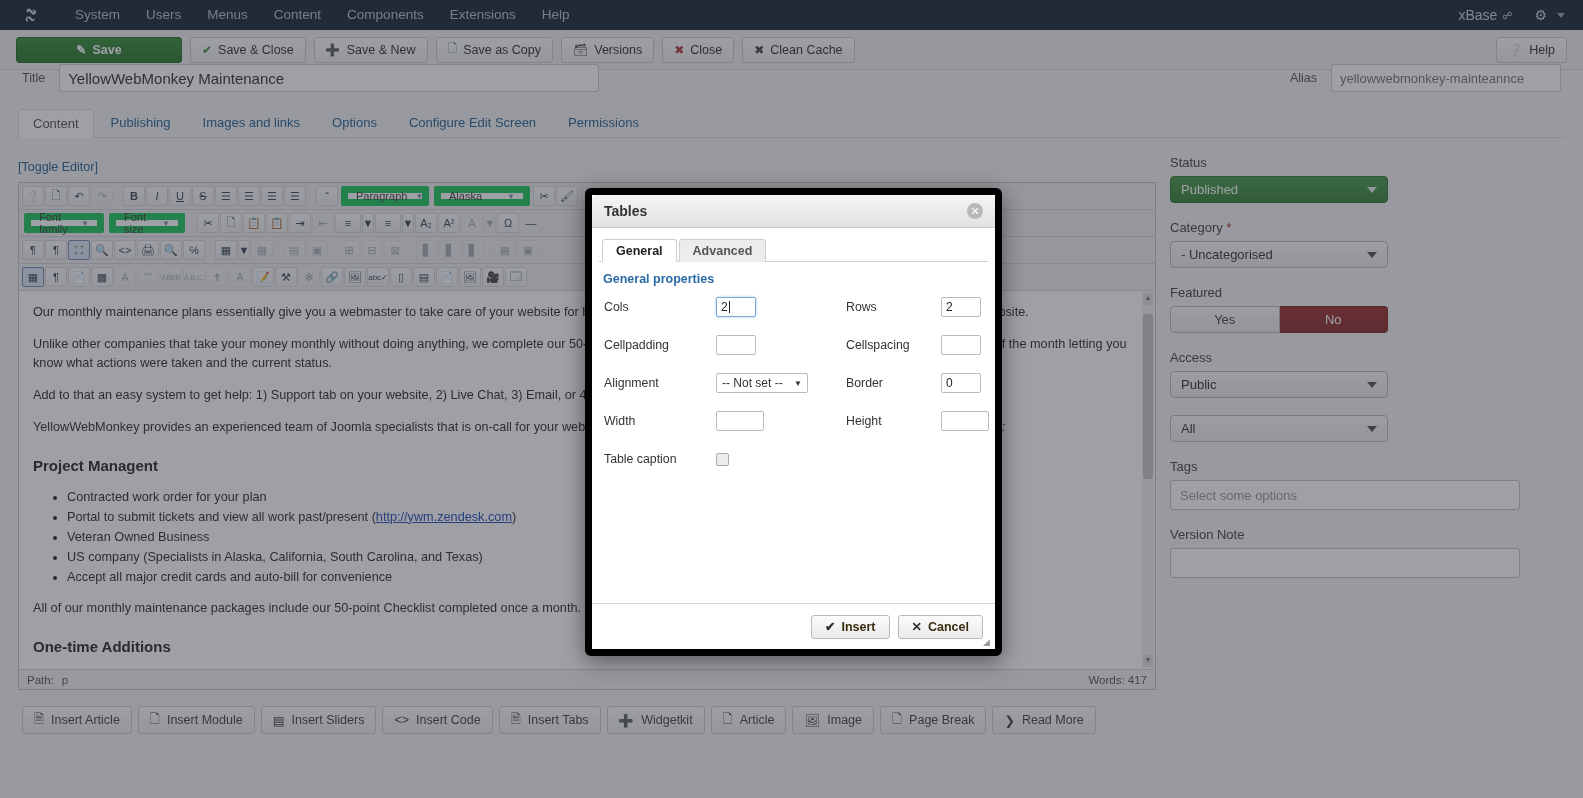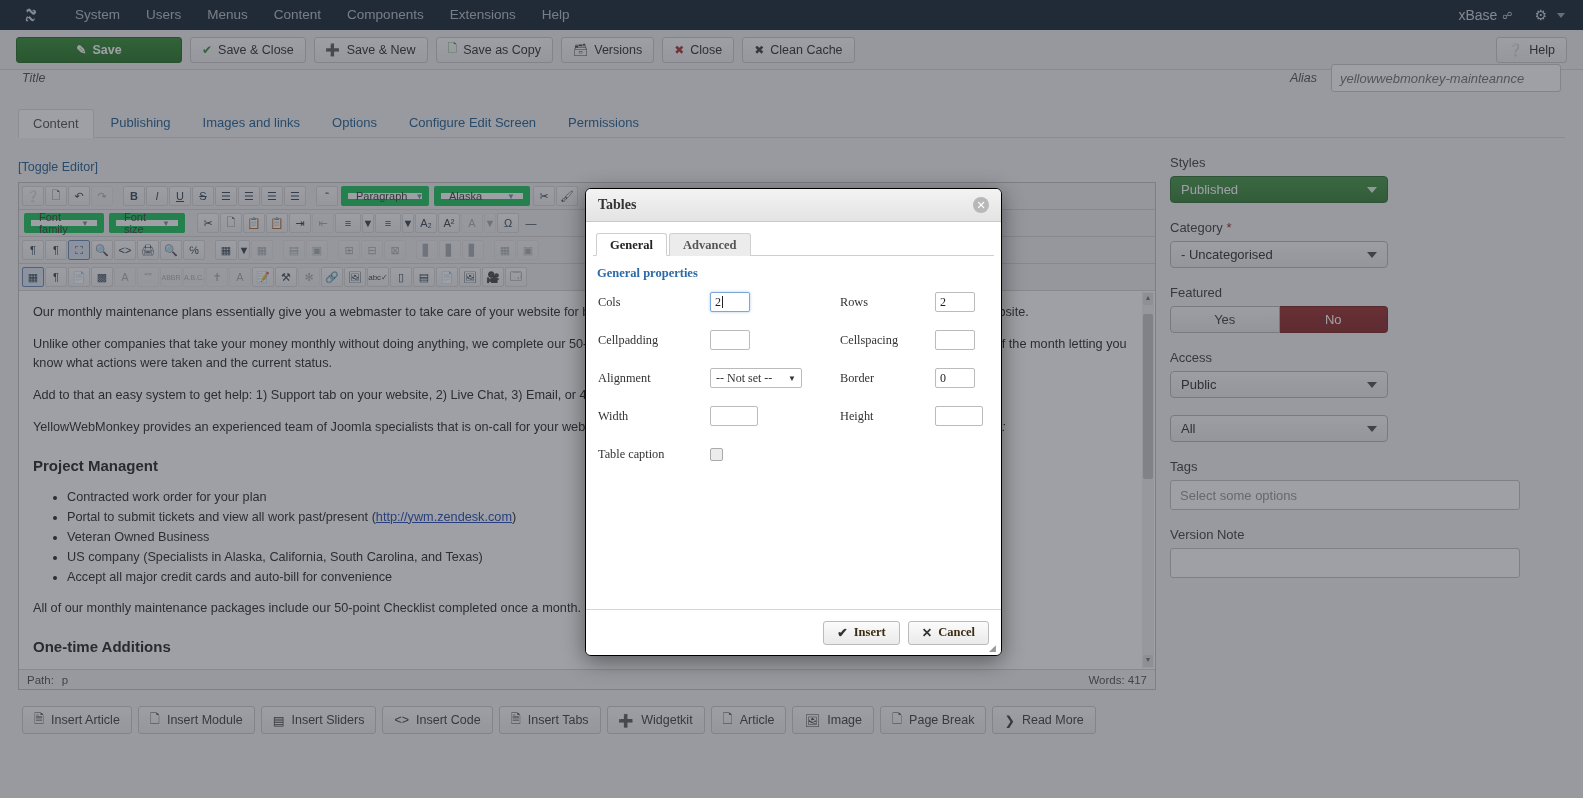--- a/index.html
+++ b/index.html
@@ -59,21 +59,21 @@
   }
   .btn .ic { font-size: 12px; }
   .ic-green { color: #3e8f3e; }
   .ic-red { color: #b03a3a; }
   .ic-dark { color: #444; }
   .toolbar .spacer { flex: 1; }
 
   
   .titlerow {
     position: absolute; top: 62px; left: 22px; right: 22px; height: 32px;
-    display: flex; align-items: center; font-style: italic;
+    display: flex; align-items: center;
   }
   .lbl { font-size: 12.5px; color: #555; }
   .inp {
     height: 28px; border: 1px solid #ccc; border-radius: 3px; background: #fff;
     font-size: 13px; color: #333; padding: 0 8px;
     display: flex; align-items: center;
   }
   #title-input { width: 540px; margin-left: 14px; font-size: 15px; }
   #alias-input { width: 230px; margin-left: 14px; color: #777; }
   .titlerow .mid { flex: 1; }
@@ -178,24 +178,24 @@
   .btngrp > div:last-child { border-radius: 0 4px 4px 0; border-left:none; }
   .btngrp > div.on-red { background: linear-gradient(#9c3434,#8a2c2c); border-color:#7c2727; color:#fff; }
   .text-box {
     height: 30px; width: 350px; border: 1px solid #c5c5c5; border-radius: 3px; background: #fff;
     font-size: 13px; color: #9a9a9a; display:flex; align-items:center; padding: 0 9px;
   }
 
   
   .modal {
     position: absolute; left: 585px; top: 188px; width: 417px; height: 468px;
-    background: #fff; border: 1px solid #000000; border-radius: 6px;
+    background: #fff; border: 7px solid #000000; border-radius: 6px;
     box-shadow: 0 5px 22px rgba(0,0,0,.45);
     z-index: 100; display: flex; flex-direction: column;
-    font-family: Liberation Serif, serif;
+    font-family: Liberation Sans, sans-serif;
   }
   .modal-head {
     height: 33px; background: linear-gradient(#f3f3f3,#e3e3e3);
     border-bottom: 1px solid #c9c9c9; border-radius: 5px 5px 0 0;
     display: flex; align-items: center; padding: 0 12px;
   }
   .modal-title { font-size: 14px; font-weight: bold; color: #333; }
   .modal-close {
     margin-left: auto; width: 16px; height: 16px; border-radius: 50%;
     background: #b8b8b8; color: #fff; font-size: 11px; line-height: 16px;
@@ -298,20 +298,23 @@
     </div>
     <div class="spacer"></div>
     <div class="btn">
       <span class="ic ic-dark">❔</span>
       <span>Help</span>
     </div>
   </div>
 
   <div class="titlerow">
     <span class="lbl">Title</span>
+    <div class="inp" id="title-input">
+      <span>YellowWebMonkey Maintenance</span>
+    </div>
     <div class="mid"></div>
     <span class="lbl">Alias</span>
     <div class="inp" id="alias-input">
       <span>yellowwebmonkey-mainteannce</span>
     </div>
   </div>
 
   <div class="tabs">
     <div class="tab active">Content</div>
     <div class="tab">Publishing</div>
@@ -520,21 +523,21 @@
     </div>
     <div class="ibtn">
       <span>❯</span>
       <span>Read More</span>
     </div>
   </div>
 
   <div class="sidebar">
 
     <div class="fgroup">
-      <span class="flabel">Styles</span>
+      <span class="flabel">Status</span>
       <div class="sel-box green w218">
         <span>Published</span>
         <span class="caret"></span>
       </div>
     </div>
 
     <div class="fgroup">
       <span class="flabel">
         <span>Category</span>
         <span class="req">*</span>

